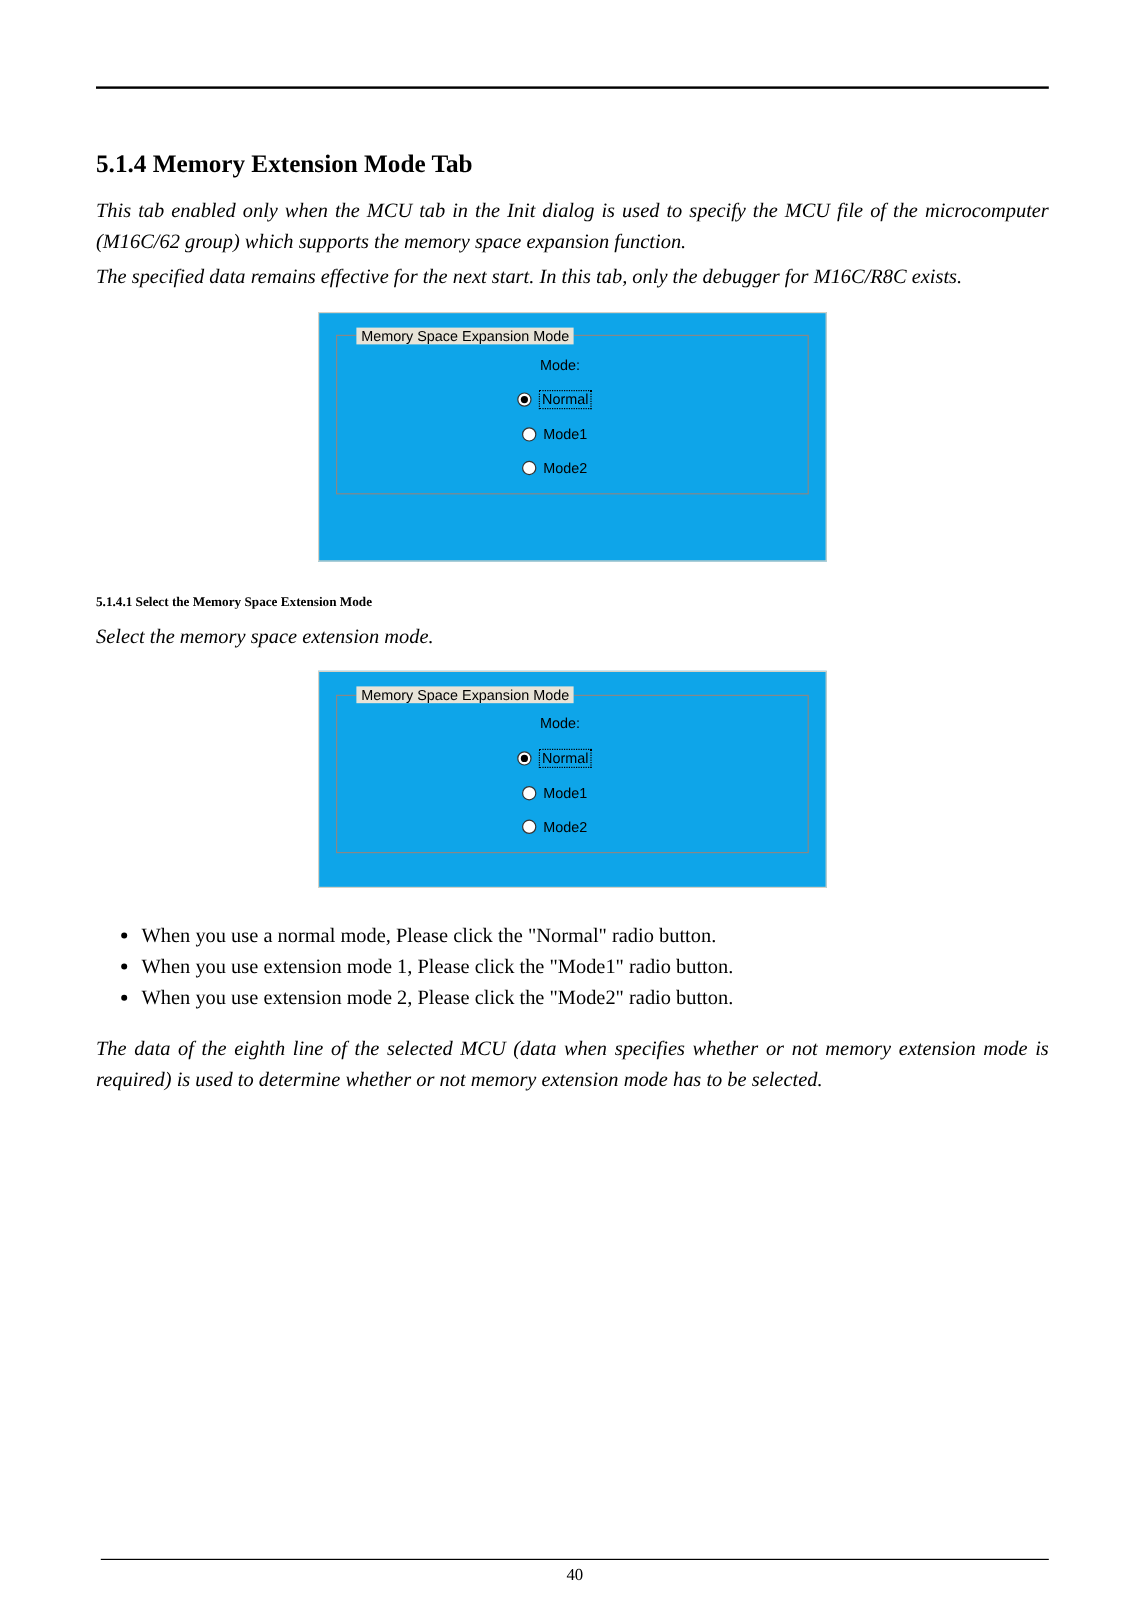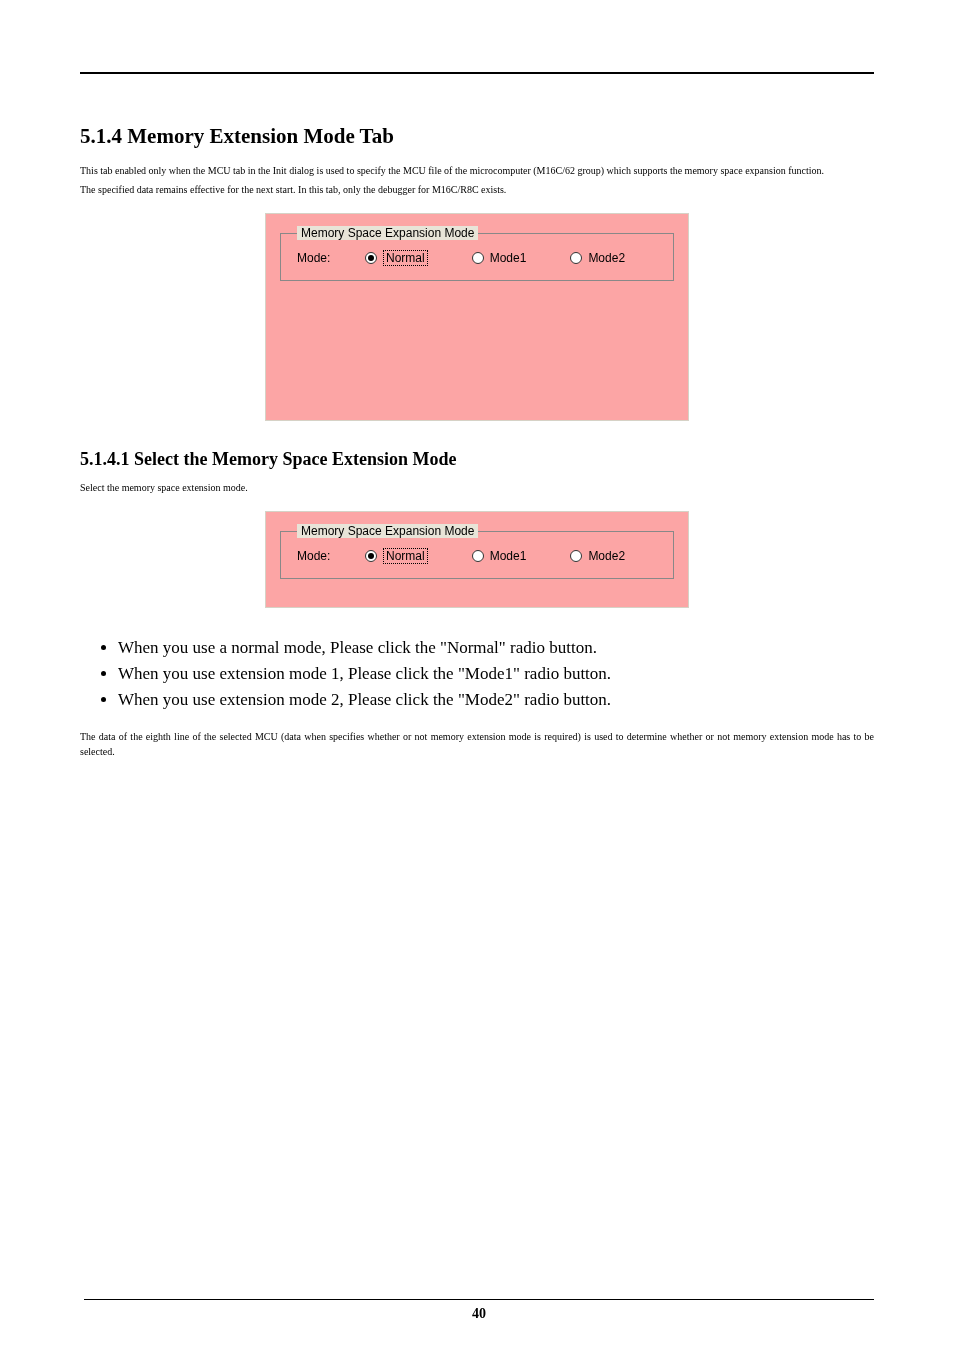--- a/index.html
+++ b/index.html
@@ -20,27 +20,28 @@
     .top-rule {
       border-top: 2px solid #000;
       margin-bottom: 50px;
     }
     h2.section-heading {
       font-weight: bold;
       font-size: 21px;
       margin: 0 0 14px 0;
     }
     p.body-text {
-      font-size: 10px;
+      font-size: 17px;
       line-height: 1.5;
       margin: 0 0 4px 0;
       text-align: justify;
+      font-style: italic;
     }
     .dialog-figure {
-      background: #fca5a5;
+      background: #0ea5e9;
       box-sizing: border-box;
       border: 1px solid #d6d2c6;
       margin: 16px auto 28px auto;
       font-family: "MS Sans Serif", Tahoma, sans-serif;
       font-size: 12px;
       color: #000;
     }
     .dialog-figure.large {
       width: 424px;
       height: 208px;
@@ -58,20 +59,21 @@
     }
     fieldset.win95 legend {
       padding: 0 4px;
       background: #e8e4d8;
       font-size: 12px;
     }
     .radio-row {
       display: flex;
       align-items: center;
       gap: 14px;
+      flex-direction: column;
     }
     .mode-label {
       width: 54px;
     }
     .radio-opt {
       display: inline-flex;
       align-items: center;
       gap: 6px;
       margin-right: 30px;
       justify-content: center;
@@ -92,38 +94,37 @@
       height: 6px;
       border-radius: 50%;
       background: #000;
     }
     .focus-box {
       border: 1px dotted #000;
       padding: 0 2px;
     }
     h3.sub-heading {
       font-weight: bold;
-      font-size: 18px;
+      font-size: 11px;
       margin: 24px 0 10px 0;
     }
     ul.bullets {
       margin: 0 0 18px 0;
       padding-left: 38px;
       font-size: 17px;
     }
     ul.bullets li {
       margin: 2px 0;
       line-height: 1.4;
     }
     .bottom-area {
       position: absolute;
       bottom: 40px;
       left: 84px;
       right: 80px;
-      font-weight: bold;
     }
     .bottom-rule {
       border-top: 1.5px solid #000;
       margin-bottom: 6px;
     }
     .page-num {
       text-align: center;
       font-size: 14px;
     }
   </style>

